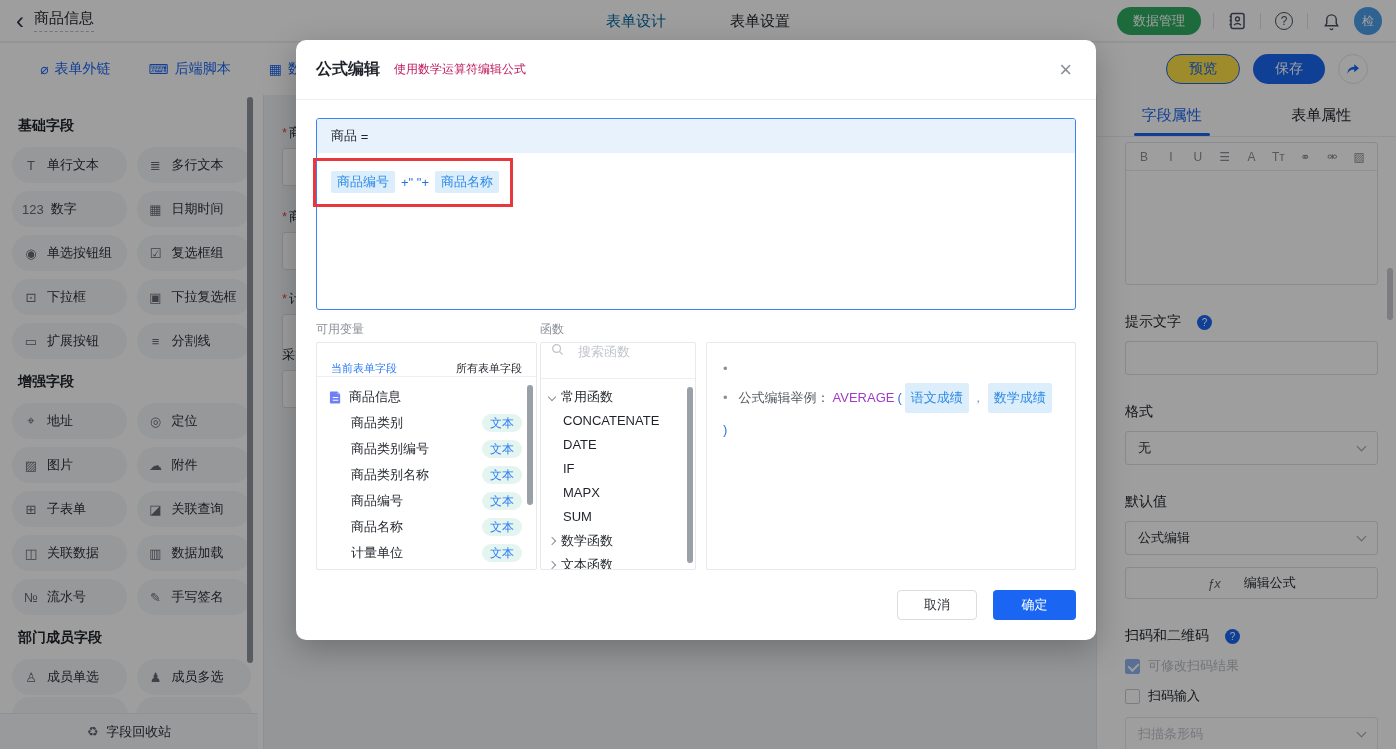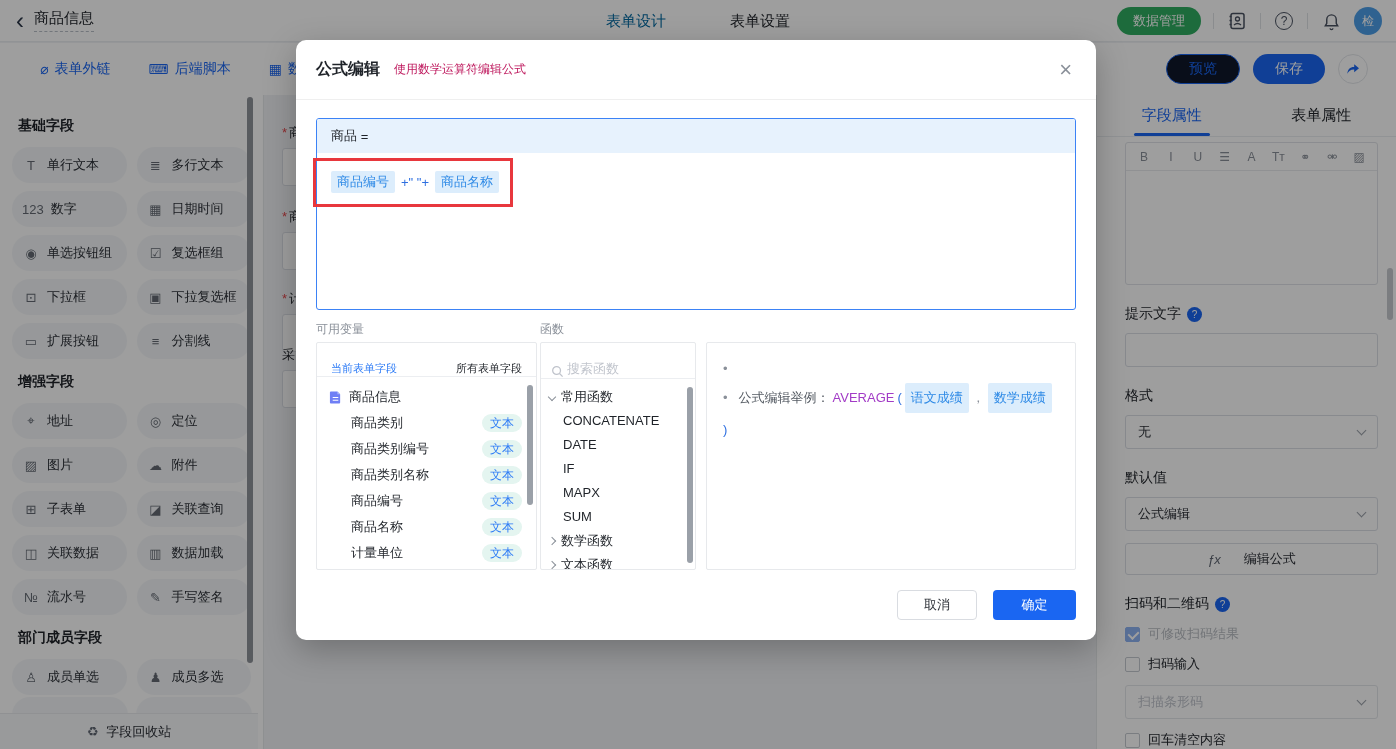--- a/index.html
+++ b/index.html
@@ -24,21 +24,21 @@
     font-size:12px; display:flex; align-items:center; justify-content:center; }
   .avatar { width:28px; height:28px; border-radius:50%; background:#4d9fe8; color:#fff; font-size:12px;
     display:flex; align-items:center; justify-content:center; cursor:pointer; }
 
   
   .toolstrip { position:absolute; left:0; top:43px; width:1396px; height:52px; background:#fff; z-index:1; }
   .tool-links { position:absolute; left:40px; top:0; height:52px; display:flex; gap:38px; align-items:center; }
   .tlink { color:#1a66f2; font-size:14px; display:flex; align-items:center; gap:6px; cursor:pointer; }
   .tlink .g { font-size:14px; }
   .strip-right { position:absolute; right:28px; top:0; height:52px; display:flex; gap:13px; align-items:center; }
-  .btn-outline { height:30px; padding:0 22px; border:1px solid #1a66f2; color:#1a66f2; background:#0f172a;
+  .btn-outline { height:30px; padding:0 22px; border:1px solid #1a66f2; color:#1a66f2; background:#fde047;
     border-radius:16px; font-size:14px; cursor:pointer;text-align:right; }
   .btn-fill { height:30px; padding:0 22px; border:none; color:#fff; background:#1a66f2;
     border-radius:16px; font-size:14px; cursor:pointer; }
   .btn-share { width:30px; height:30px; border-radius:50%; background:#fff; border:1px solid #e3e6ea;
     display:flex; align-items:center; justify-content:center; cursor:pointer; }
 
   
   .lsb { position:absolute; left:0; top:95px; width:264px; height:654px; background:#fff;
     border-right:1px solid #e6e8eb; padding:14px 12px 0 12px; overflow:hidden; }
   .sec-t { font-size:14px; font-weight:bold; color:#1f2329; margin:8px 6px 12px 6px; }
@@ -70,21 +70,21 @@
   .rtabs { height:42px; display:flex; border-bottom:1px solid #ebedf0; }
   .rtab { flex:1; display:flex; align-items:center; justify-content:center; font-size:15px; color:#1f2329;
     cursor:pointer; position:relative; }
   .rtab.on { color:#1a66f2; }
   .rtab.on::after { content:""; position:absolute; bottom:0; left:50%; transform:translateX(-50%);
     width:76px; height:3px; background:#1a66f2; border-radius:2px; }
   .rbody { position:absolute; left:28px; top:47px; width:253px; }
   .edbox { border:1px solid #e0e3e8; border-radius:3px; height:143px; }
   .edbar { height:28px; border-bottom:1px solid #e8eaed; display:flex; align-items:center; padding:0 6px; gap:3px; }
   .edic { width:25px; text-align:center; color:#8a9099; font-size:12px; cursor:pointer; }
-  .rlabel { font-size:14px; font-weight:500; color:#1f2329; margin:20px 0 10px 0; display:flex; align-items:center; gap:6px; }
+  .rlabel { font-size:14px; font-weight:500; color:#1f2329; margin:28px 0 10px 0; display:flex; align-items:center; gap:16px; }
   .qmark { width:15px; height:15px; border-radius:50%; background:#1a66f2; color:#fff; font-size:10px;
     display:flex; align-items:center; justify-content:center; cursor:pointer; }
   .rinput { width:253px; height:34px; border:1px solid #dcdfe6; border-radius:3px; background:#fff; }
   .rselect { width:253px; height:34px; border:1px solid #dcdfe6; border-radius:3px; background:#fff;
     display:flex; align-items:center; justify-content:space-between; padding:0 12px; font-size:13px; color:#2b2f36; cursor:pointer; }
   .rselect.dis { color:#c0c4cc; border-color:#e4e7eb; }
   .chev { display:inline-block; width:7px; height:7px; border-right:1.5px solid #9aa0a8;
     border-bottom:1.5px solid #9aa0a8; transform:rotate(45deg); margin-top:-3px; }
   .fxbtn { width:253px; height:32px; margin-top:12px; border:1px solid #dcdfe6; border-radius:3px; background:#fff;
     font-size:13px; color:#2b2f36; display:flex; align-items:center; justify-content:center; gap:23px; cursor:pointer; }
@@ -127,21 +127,21 @@
   .vtree { padding:7px 0; }
   .vroot { height:26px; display:flex; align-items:center; gap:7px; padding-left:12px; font-size:13px; color:#1f2329; cursor:pointer; }
   .vrow { height:26px; display:flex; align-items:center; padding-left:34px; padding-right:14px;
     font-size:13px; color:#1f2329; cursor:pointer; }
   .vrow .sp { flex:1; }
   .vtag { background:#e4f5f0; color:#2e7cf6; font-size:12px; height:18px; line-height:18px;
     padding:0 8px; border-radius:9px; }
   .vscroll { position:absolute; right:3px; top:42px; width:6px; height:120px; border-radius:3px; background:#9aa0a8; }
 
   .fpanel { left:244px; width:156px; }
-  .fsearch { height:36px; border-bottom:1px solid #eceef1; display:flex; align-items:flex-end; gap:3px; padding:0 10px; }
+  .fsearch { height:36px; border-bottom:1px solid #eceef1; display:flex; align-items:flex-start; gap:14px; padding:0 10px; }
   .fsearch .ph { color:#c0c4cc; font-size:13px; }
   .flist { padding:6px 0; font-size:13px; color:#1f2329; }
   .fgrp { height:24px; display:flex; align-items:center; gap:6px; padding-left:8px; cursor:pointer; }
   .gchev { display:inline-block; width:6px; height:6px; border-right:1.5px solid #8a9099;
     border-bottom:1.5px solid #8a9099; transform:rotate(-45deg); }
   .gchev.open { transform:rotate(45deg); }
   .fitem { height:24px; line-height:24px; padding-left:22px; cursor:pointer; }
   .fscroll { position:absolute; right:2px; top:44px; width:6px; height:176px; border-radius:3px; background:#9aa0a8; }
 
   .hpanel { left:410px; width:370px; padding:12px 16px; }

